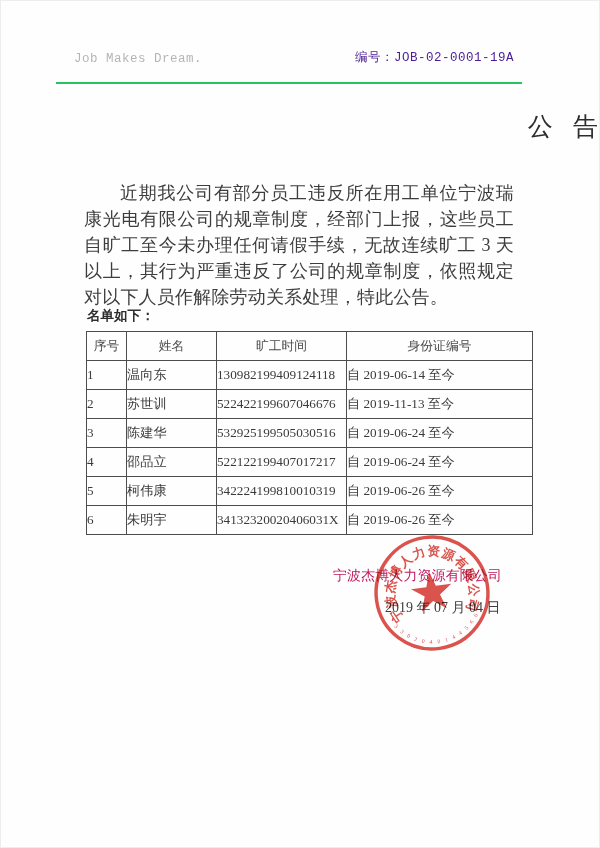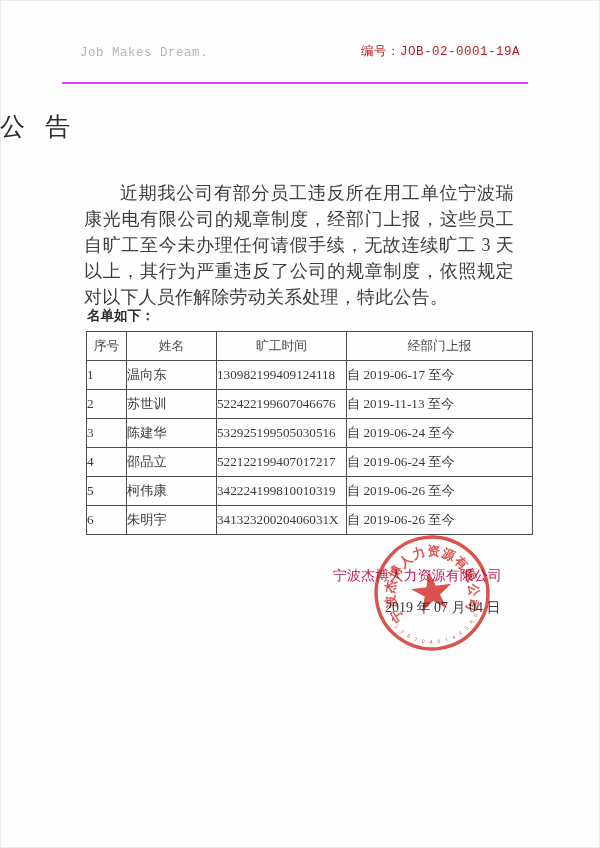--- a/index.html
+++ b/index.html
@@ -4,32 +4,32 @@
 <style>
   html,body{margin:0;padding:0;background:#e9e9e9;}
   .page{
     position:relative;width:600px;height:848px;margin:0 auto;
     background:#fefefe;overflow:hidden;
     box-shadow:inset 0 0 0 1px #ededed;
     font-family:"Liberation Serif","DejaVu Serif",serif;
     color:#3e3e3e;
   }
   .doc-header{
-    position:absolute;left:62px;top:48px;width:466px;height:36px;
-    border-bottom:2px solid #d946ef;
+    position:absolute;left:56px;top:48px;width:466px;height:36px;
+    border-bottom:2px solid #22c55e;
     display:flex;justify-content:space-between;align-items:flex-end;
     font-family:"Liberation Mono","DejaVu Sans Mono",monospace;
     font-size:12.5px;letter-spacing:.5px;
-    padding-bottom:22px;box-sizing:border-box;
+    padding-bottom:16px;box-sizing:border-box;
   }
   .slogan{color:#b5b5b5;padding-left:18px;}
-  .doc-no{color:#b91c1c;padding-right:8px;margin-top:41px;}
+  .doc-no{color:#4c1d95;padding-right:8px;margin-top:41px;}
   .title{
     position:absolute;left:0;top:110px;width:100%;margin:0;
-    text-align:left;font-size:25px;font-weight:500;color:#2d2d2d;
+    text-align:right;font-size:25px;font-weight:500;color:#2d2d2d;
     word-spacing:10px;letter-spacing:2px;
   }
   .body-text{
     position:absolute;left:84px;top:180px;width:430px;margin:0;
     font-size:18px;line-height:26px;text-align:justify;
     text-indent:2em;color:#3d3d3d;letter-spacing:.2px;
   }
   .list-label{
     position:absolute;left:87px;top:307px;
     font-size:13.5px;font-weight:bold;color:#2e2e2e;text-align:right;
@@ -87,29 +87,29 @@
       <col class="col-idx">
         <col class="col-name">
         <col class="col-id">
         <col class="col-time">
     </colgroup>
     <thead>
       <tr>
         <th>序号</th>
         <th>姓名</th>
         <th>旷工时间</th>
-        <th>经部门上报</th>
+        <th>身份证编号</th>
       </tr>
     </thead>
     <tbody>
       <tr>
         <td>1</td>
         <td>温向东</td>
         <td>130982199409124118</td>
-        <td>自 2019-06-17 至今</td>
+        <td>自 2019-06-14 至今</td>
       </tr>
       <tr>
         <td>2</td>
         <td>苏世训</td>
         <td>522422199607046676</td>
         <td>自 2019-11-13 至今</td>
       </tr>
       <tr>
         <td>3</td>
         <td>陈建华</td>

